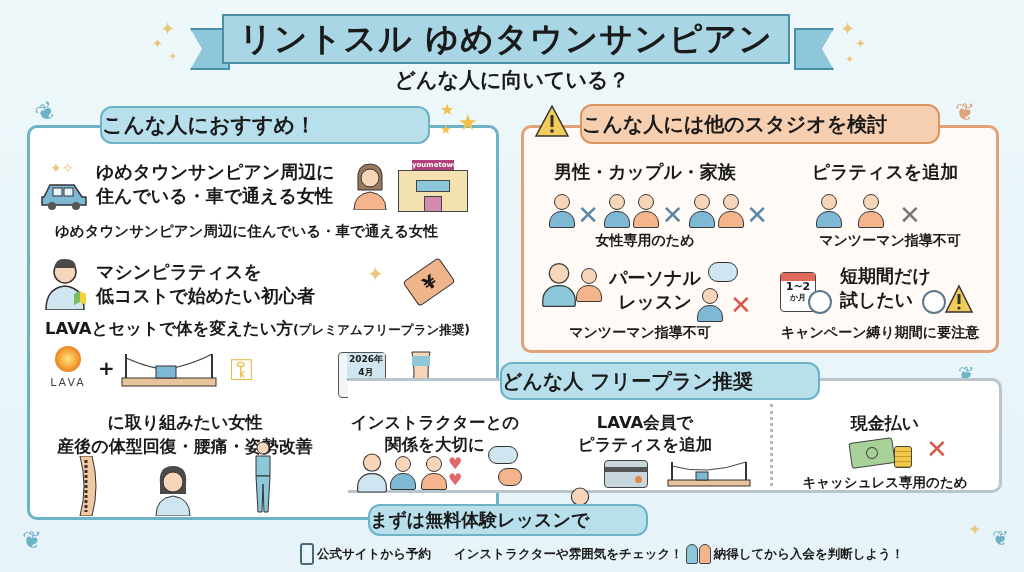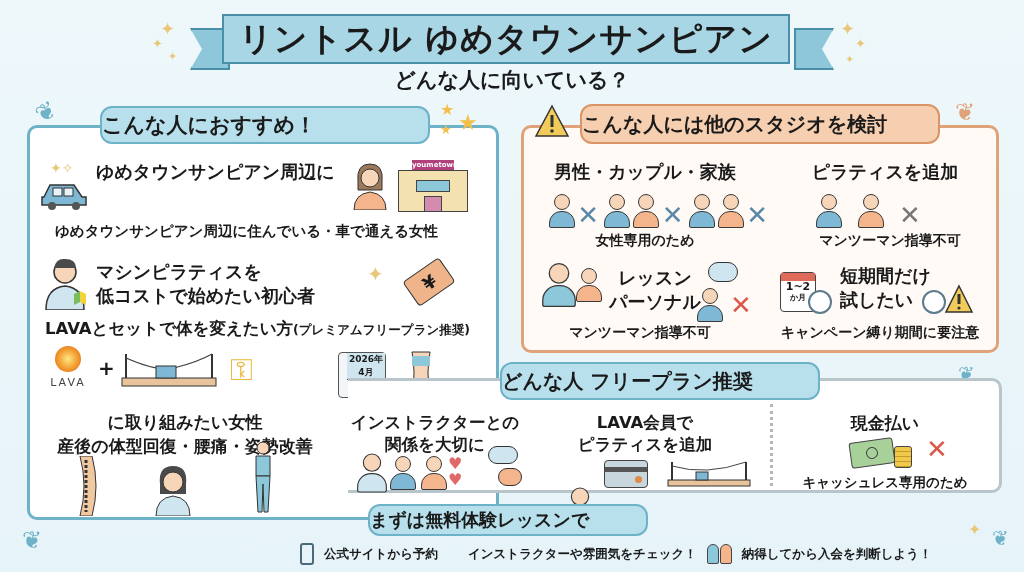--- a/index.html
+++ b/index.html
@@ -40,21 +40,21 @@
   .icon { display: flex; align-items: center; justify-content: center; }
   .xmark { color: #5b88a8; font-weight: bold; font-size: 26px; line-height: 1; }
   .xmark.red { color: #d9584a; }
   .xmark.gray { color: #777; }
 
   .person { width: 28px; height: 34px; position: relative; }
   .person .hd { position: absolute; left: 6px; top: 0; width: 16px; height: 16px; border-radius: 50%; background: #f6d5b8; border: 1.5px solid #3a3a3a; }
   .person .bd { position: absolute; left: 1px; top: 17px; width: 26px; height: 17px; border-radius: 12px 12px 2px 2px; border: 1.5px solid #3a3a3a; }
 
   .bottom-banner { left: 368px; top: 504px; width: 280px; height: 32px; }
-  .footer-row { left: 300px; top: 542px; width: 720px; height: 24px; display: flex; align-items: center; font-size: 12.5px; font-weight: bold; gap: 10px; }
+  .footer-row { left: 300px; top: 542px; width: 720px; height: 24px; display: flex; align-items: center; font-size: 12.5px; font-weight: bold; gap: 3px; }
 
   .divider-dots { left: 770px; top: 404px; width: 0; height: 82px; border-left: 3px dotted #b7b7b7; }
 </style>
 </head>
 <body>
 
 <div class="abs" style="left:160px;top:18px;color:#e8c77a;font-size:18px;">✦</div>
 <div class="abs" style="left:152px;top:36px;color:#e8c77a;font-size:13px;">✦</div>
 <div class="abs" style="left:168px;top:50px;color:#e8c77a;font-size:11px;">✦</div>
 <div class="abs" style="left:840px;top:18px;color:#e8c77a;font-size:18px;">✦</div>
@@ -85,20 +85,21 @@
   <svg width="52" height="32" viewBox="0 0 52 32">
       <path d="M6 18 L12 6 H36 L44 18 H48 V26 H4 V18 Z" fill="#7fb8d4" stroke="#333" stroke-width="1.5"></path>
       <rect x="15" y="9" width="9" height="8" fill="#e8f4fa" stroke="#333"></rect>
       <rect x="26" y="9" width="9" height="8" fill="#e8f4fa" stroke="#333"></rect>
       <circle cx="14" cy="27" r="4" fill="#555"></circle>
       <circle cx="38" cy="27" r="4" fill="#555"></circle>
     </svg>
 </div>
 <div class="abs t-bold" style="left:96px;top:160px;font-size:18px;line-height:24px;">
   <div>ゆめタウンサンピアン周辺に</div>
+  <div>住んでいる・車で通える女性</div>
 </div>
 <div class="abs icon" style="left:350px;top:160px;width:40px;height:50px;">
   <svg width="40" height="50" viewBox="0 0 40 50">
       <path d="M8 22 Q6 4 20 4 Q34 4 32 22 L32 30 H8 Z" fill="#9b7a5c" stroke="#333"></path>
       <circle cx="20" cy="18" r="9" fill="#f6d5b8" stroke="#333"></circle>
       <path d="M4 50 Q4 34 20 32 Q36 34 36 50 Z" fill="#f4b48c" stroke="#333"></path>
     </svg>
 </div>
 <div class="abs" style="left:398px;top:160px;width:70px;height:52px;">
   <div style="position:absolute;left:14px;top:0;width:42px;height:10px;background:#b0417a;color:#fff;font-size:7px;text-align:center;line-height:10px;font-weight:bold;">youmetown</div>
@@ -240,22 +241,22 @@
   <div class="person" style="transform:scale(1.3);">
       <div class="hd"></div>
       <div class="bd" style="background:#8cc7da;"></div>
     </div>
   <div class="person">
       <div class="hd"></div>
       <div class="bd" style="background:#f4b48c;"></div>
     </div>
 </div>
 <div class="abs t-bold center" style="left:600px;top:266px;width:110px;font-size:18px;line-height:24px;">
+  <div>パーソナル</div>
   <div>レッスン</div>
-  <div>パーソナル</div>
 </div>
 <div class="abs" style="left:708px;top:262px;width:30px;height:20px;background:#cfe5ef;border:1.5px solid #333;border-radius:10px;"></div>
 <div class="abs person" style="left:696px;top:288px;">
     <div class="hd"></div>
     <div class="bd" style="background:#7fb8d4;"></div>
   </div>
 <span class="abs xmark red" style="left:730px;top:292px;">✕</span>
 <div class="abs t-bold center" style="left:540px;top:324px;width:200px;font-size:14px;">マンツーマン指導不可</div>
 
 <div class="abs" style="left:780px;top:272px;width:36px;height:40px;border:1.5px solid #444;border-radius:4px;background:#fff;">

